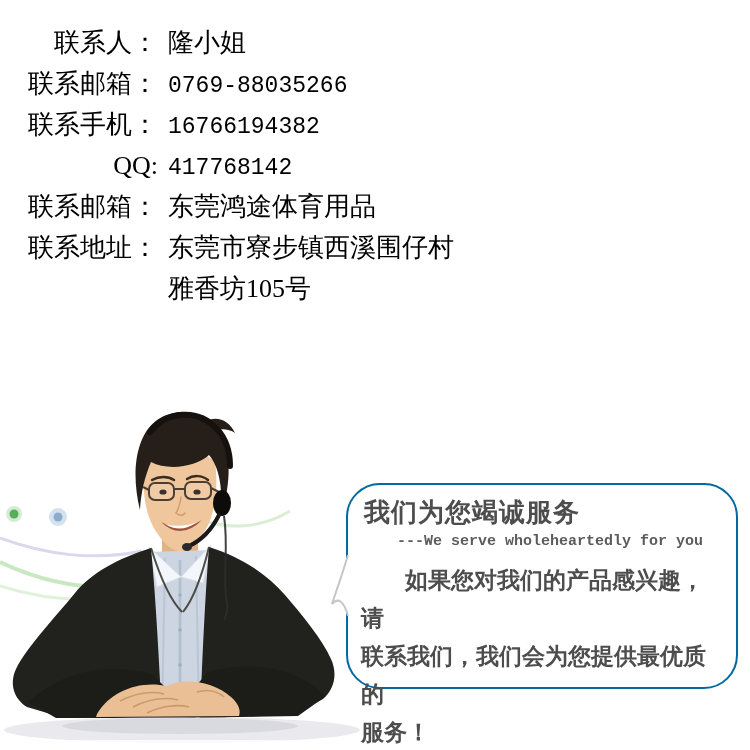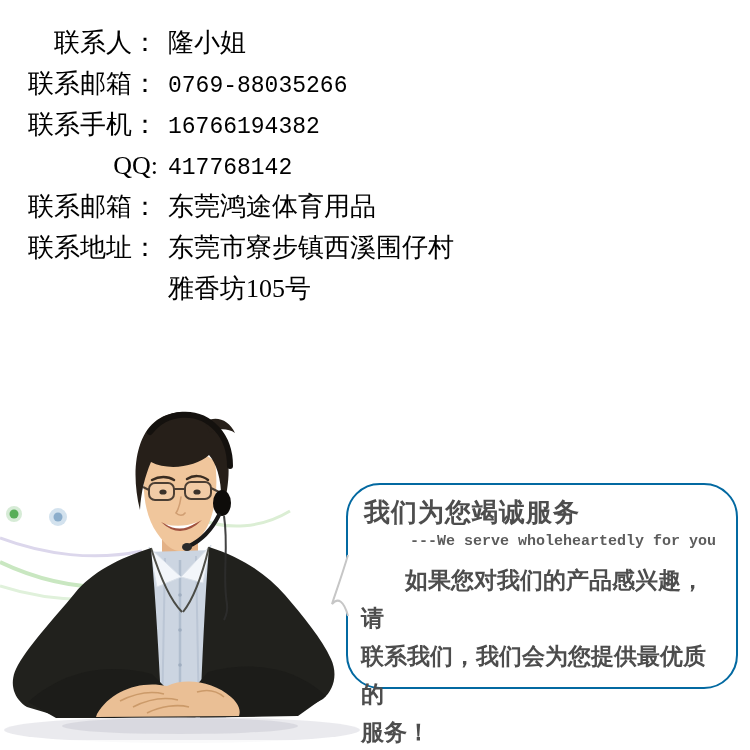--- a/index.html
+++ b/index.html
@@ -27,21 +27,21 @@
     box-sizing:border-box; background:#fff;
     border:2px solid #0369a1; border-radius:34px;
   }
   .bubble-tail { position:absolute; left:-16px; top:69px; width:17px; height:66px; overflow:visible; }
   .bubble-title {
     margin:12px 18px 0 16px;
     font-family:"Liberation Sans","DejaVu Sans",sans-serif;
     font-weight:bold; font-size:26px; line-height:30px; color:#4d4d4d; letter-spacing:1px;
   }
   .bubble-subtitle {
-    margin:5px 20px 0 0; text-align:right;
+    margin:5px 33px 0 0; text-align:right;
     font-family:"Liberation Mono","DejaVu Sans Mono",monospace;
     font-weight:bold; font-size:15px; line-height:20px; color:#5c5c5c;
   }
   .bubble-body {
     margin:9px 15px 0 13px;
     font-family:"Liberation Sans","DejaVu Sans",sans-serif;
     font-weight:bold; font-size:23px; line-height:38px; color:#4d4d4d;
   }
   .bubble-line.indent { text-indent:44px; }
 </style>

